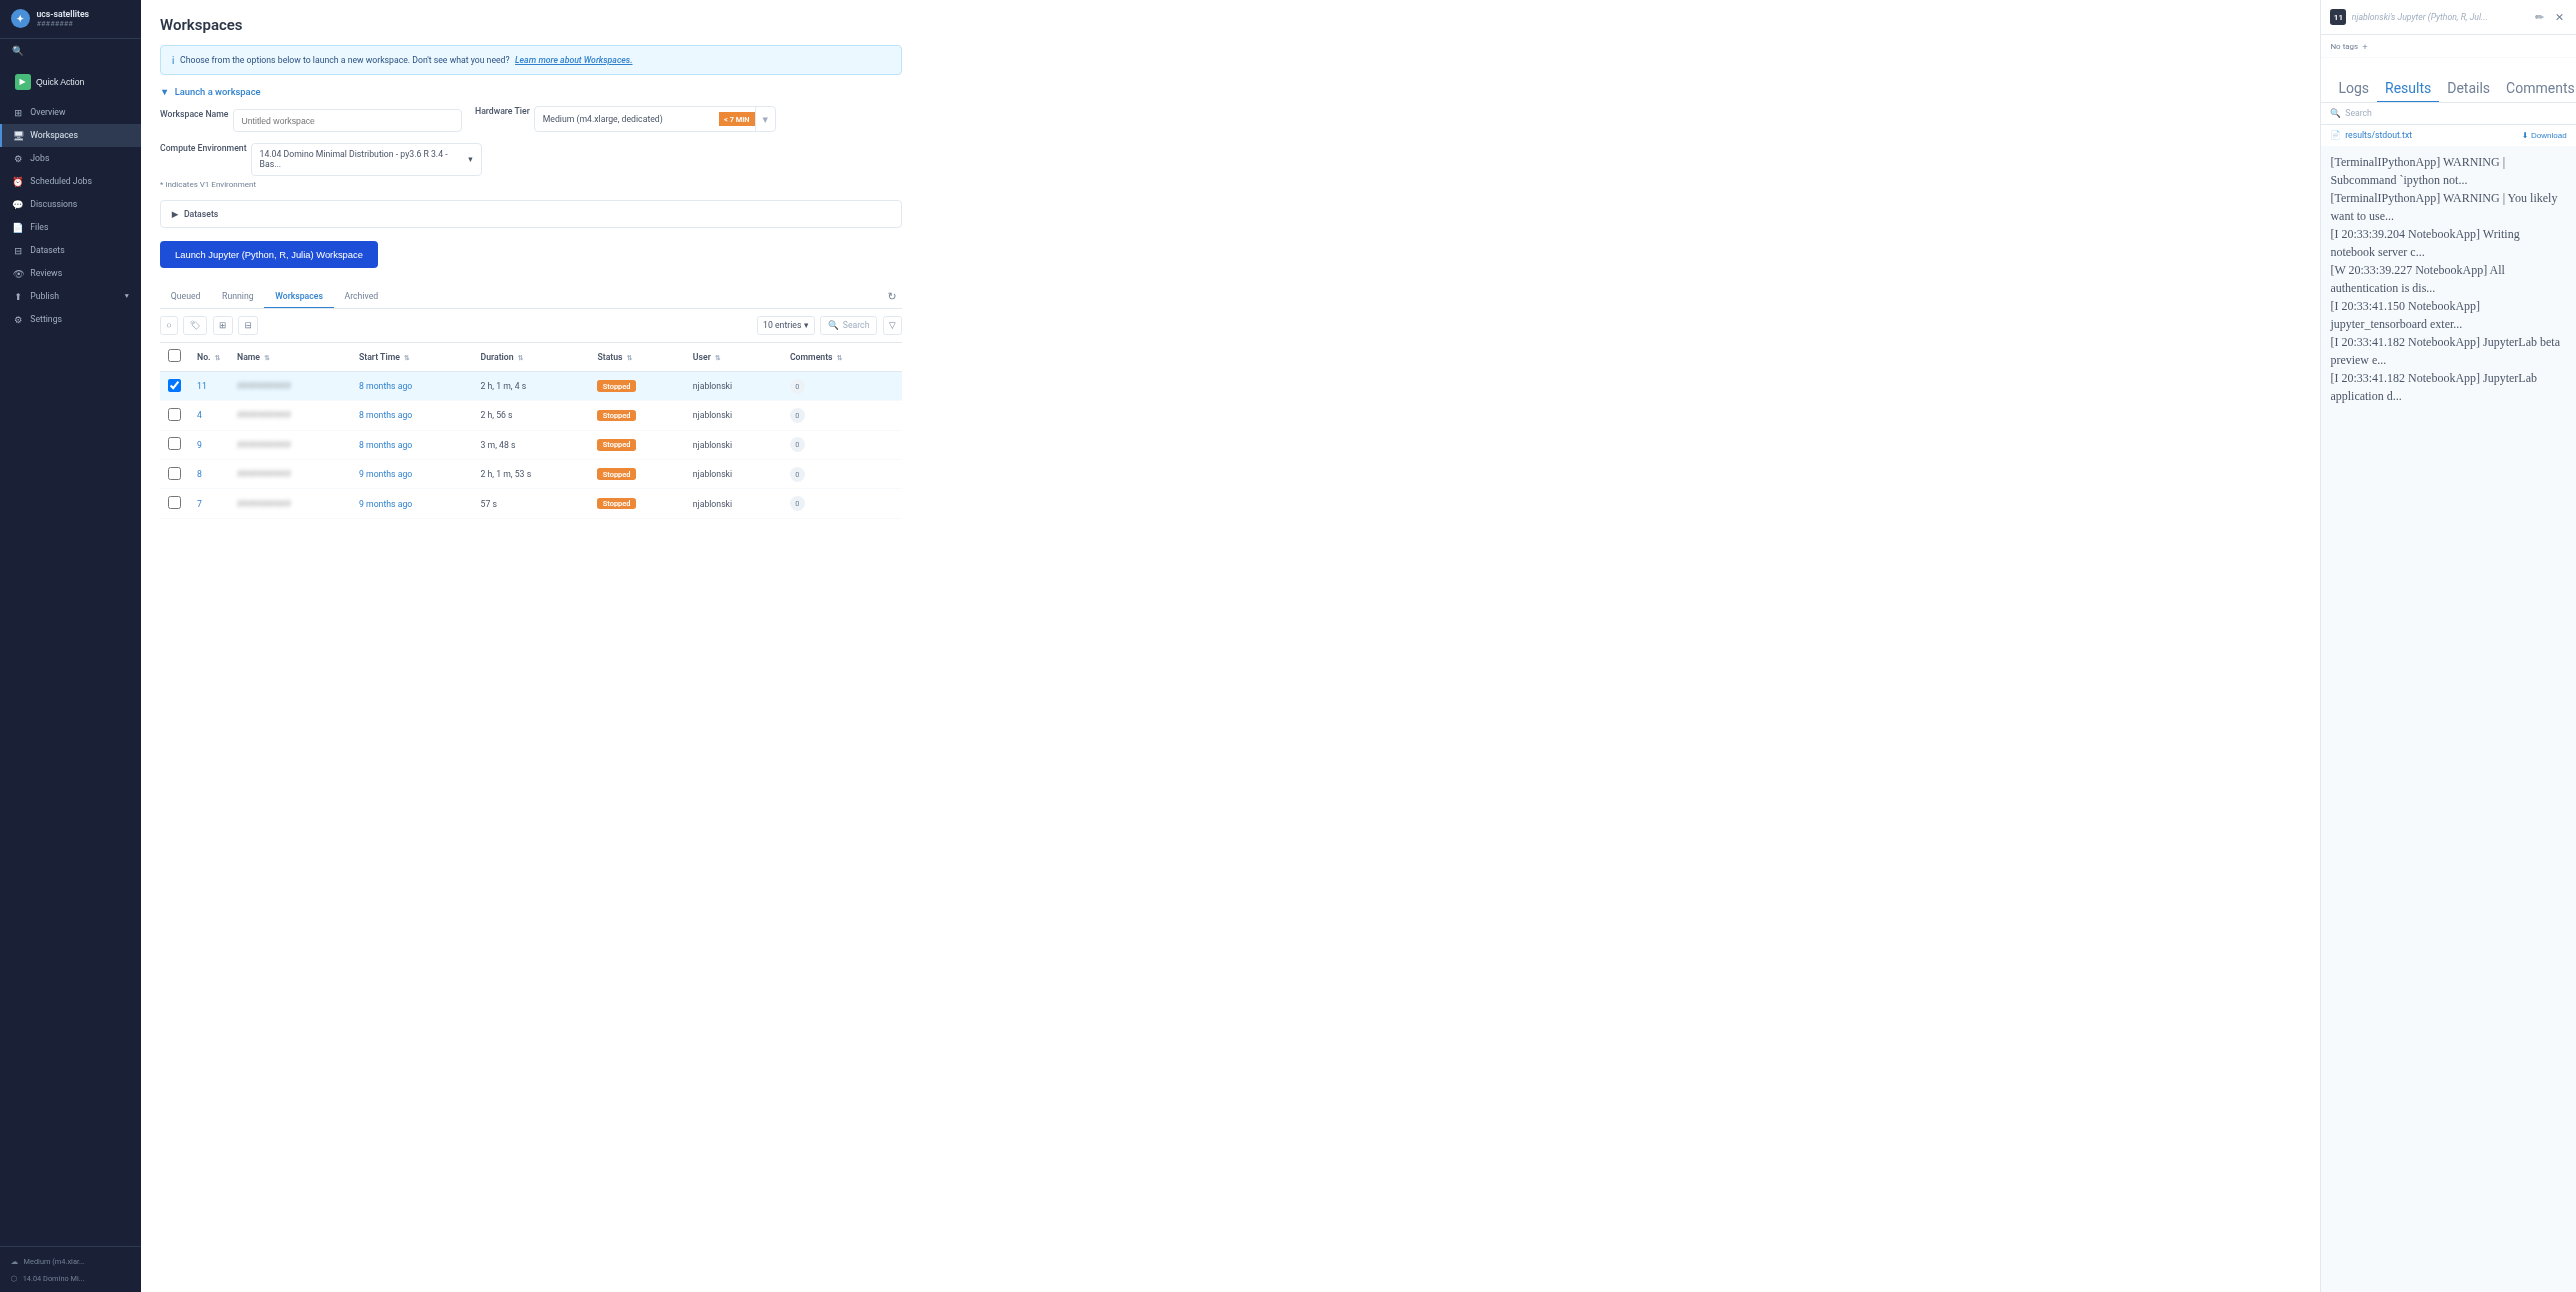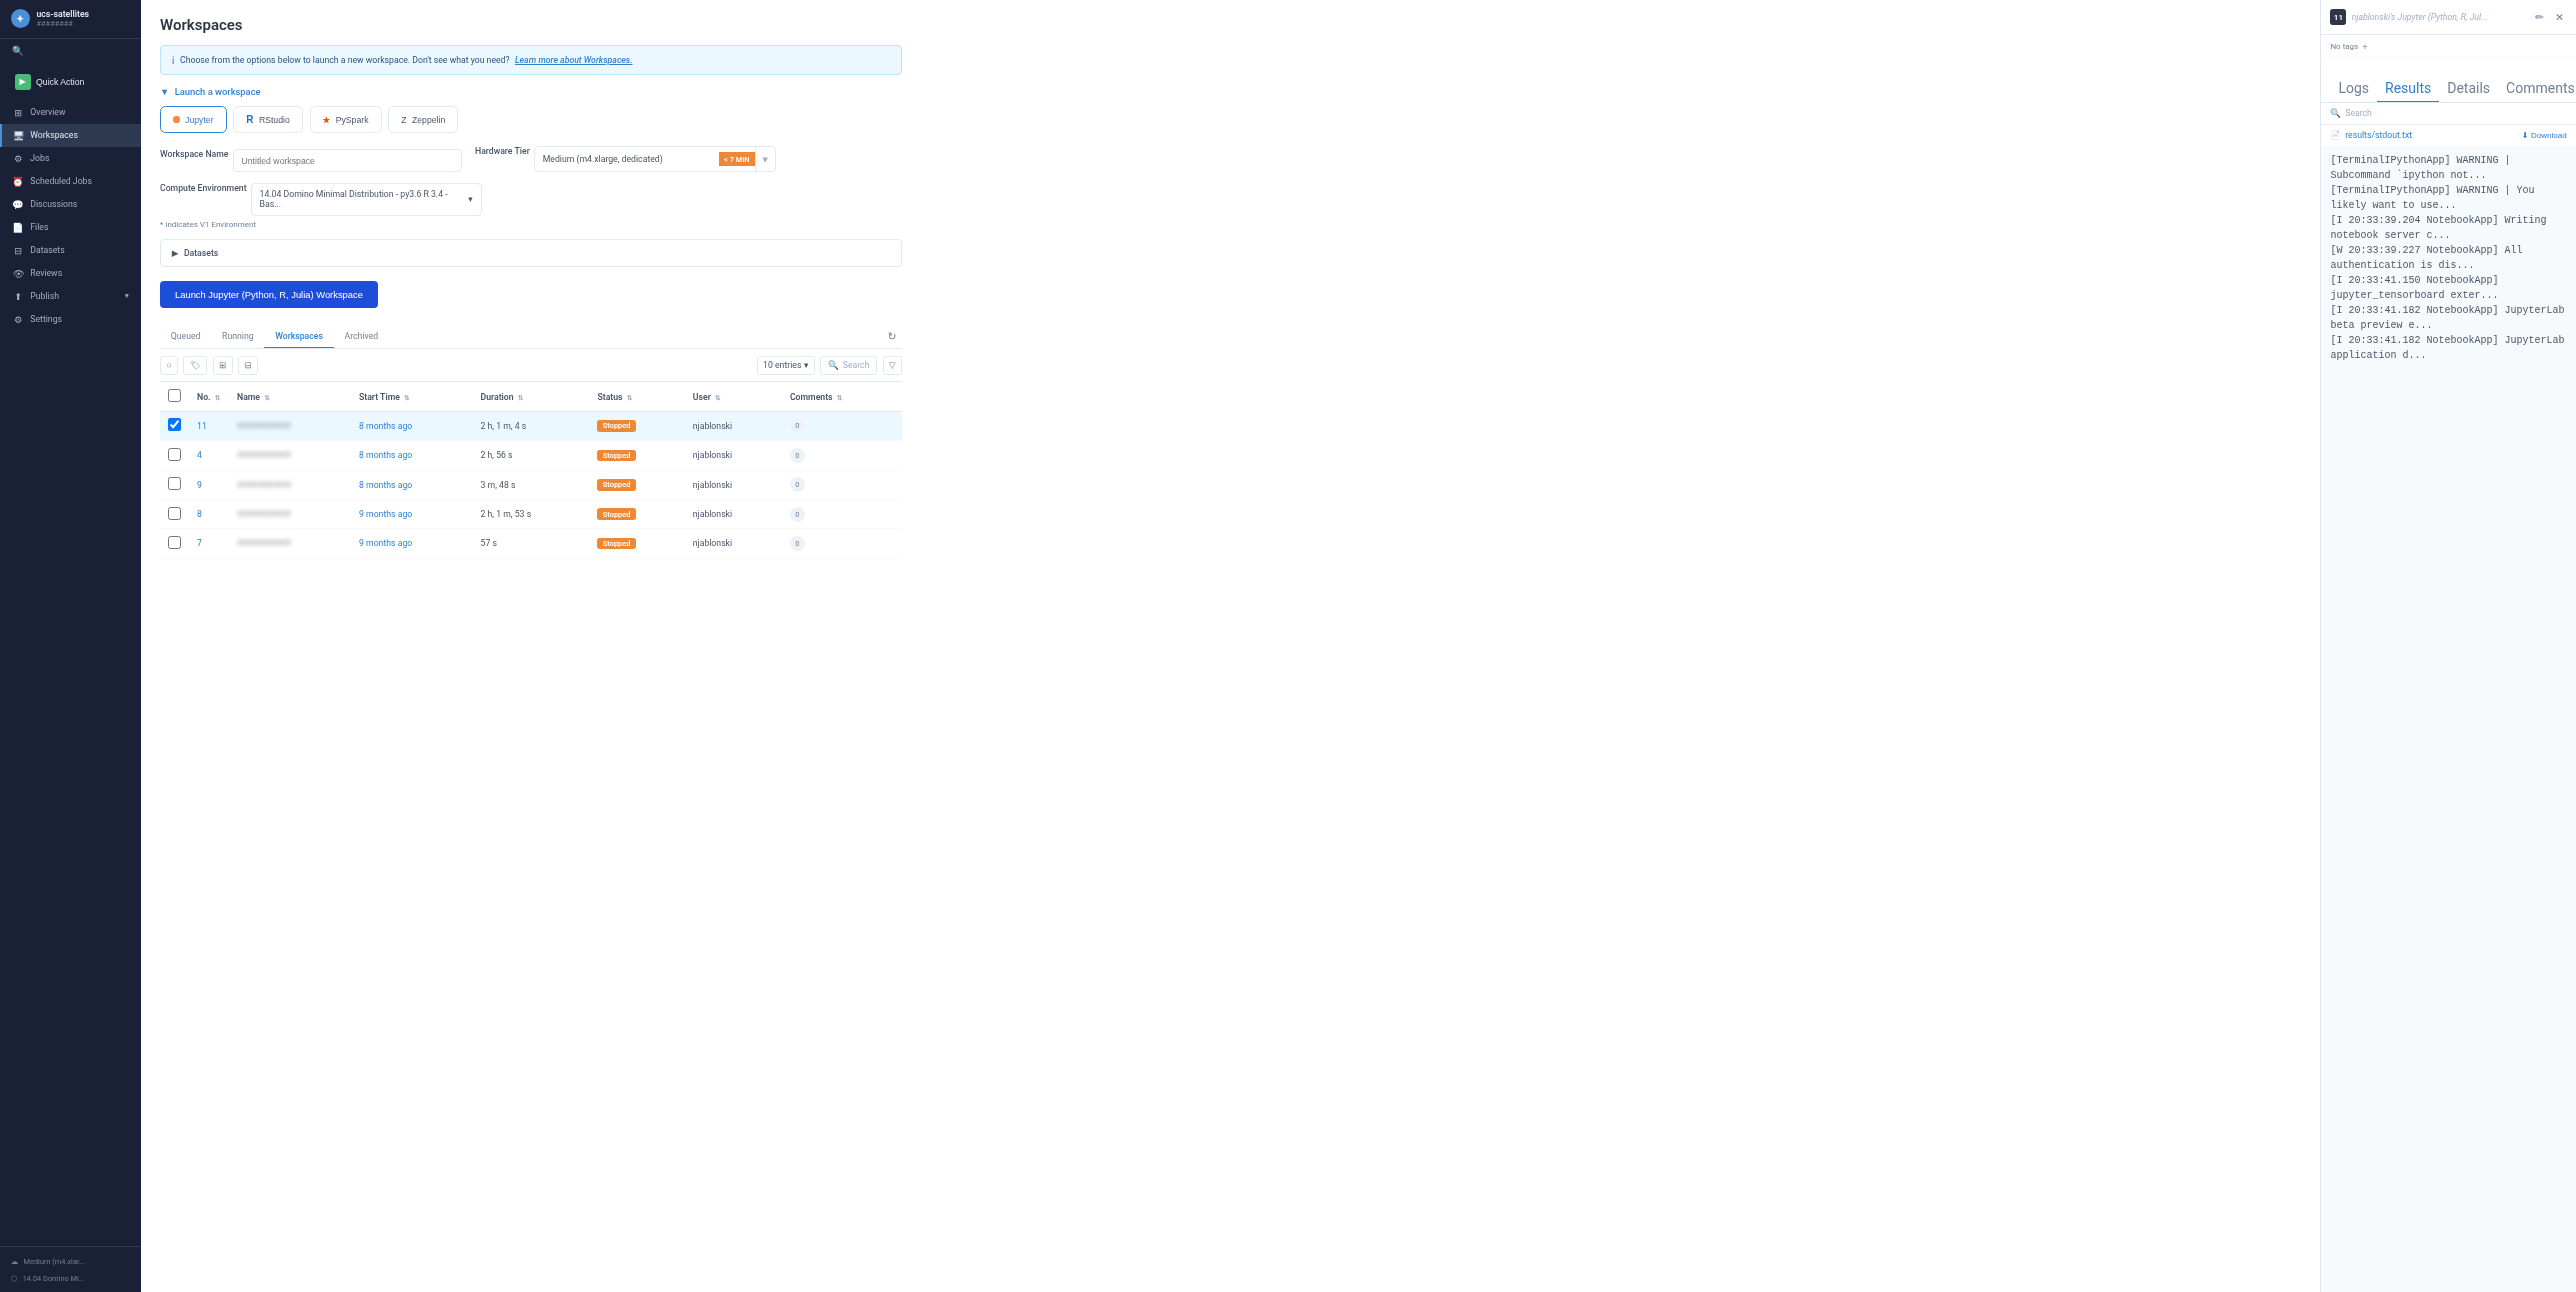--- a/index.html
+++ b/index.html
@@ -403,22 +403,22 @@
     .rp-file-name { display: flex; align-items: center; gap: 4px; font-size: 8.7px; color: #3182ce; }
     .rp-download-btn {
       display: flex; align-items: center; gap: 2.7px;
       font-size: 8px; color: #3182ce; cursor: pointer;
       background: none; border: none;
     }
     .rp-log {
       flex: 1;
       overflow-y: auto;
       padding: 6.7px 9.4px;
-      font-size: 10px;
-      font-family: Liberation Mono, monospace;
+      font-size: 12px;
+      font-family: Liberation Serif, serif;
       color: #4a5568;
       background: #f7fafc;
       line-height: 1.5;
     }
   </style>
 </head>
 <body>
 
 <div class="sidebar">
   <div class="sidebar-header">
@@ -505,38 +505,20 @@
       <span style="color:#3182ce;font-size:10.8px;">ℹ</span>
       <span>Choose from the options below to launch a new workspace. Don't see what you need?</span>
       <a href="#">Learn more about Workspaces.</a>
     </div>
 
     <div class="section-toggle">
       <span>▼</span>
       <span>Launch a workspace</span>
     </div>
 
-    <div class="workspace-type-btns">
-      <button class="ws-btn selected">
-        <span class="jupyter-dot"></span>
-        <span>Jupyter</span>
-      </button>
-      <button class="ws-btn">
-        <span class="rstudio-r">R</span>
-        <span>RStudio</span>
-      </button>
-      <button class="ws-btn">
-        <span class="pyspark-icon">★</span>
-        <span>PySpark</span>
-      </button>
-      <button class="ws-btn">
-        <span>Z</span>
-        <span>Zeppelin</span>
-      </button>
-    </div>
 
     <div class="form-row">
       <div class="form-group">
         <label>Workspace Name</label>
         <input class="form-input" type="text" placeholder="Untitled workspace" style="">
       </div>
       <div class="form-group">
         <label>Hardware Tier</label>
         <div class="hardware-select">
           <span class="hardware-select-text">Medium (m4.xlarge, dedicated)</span>

